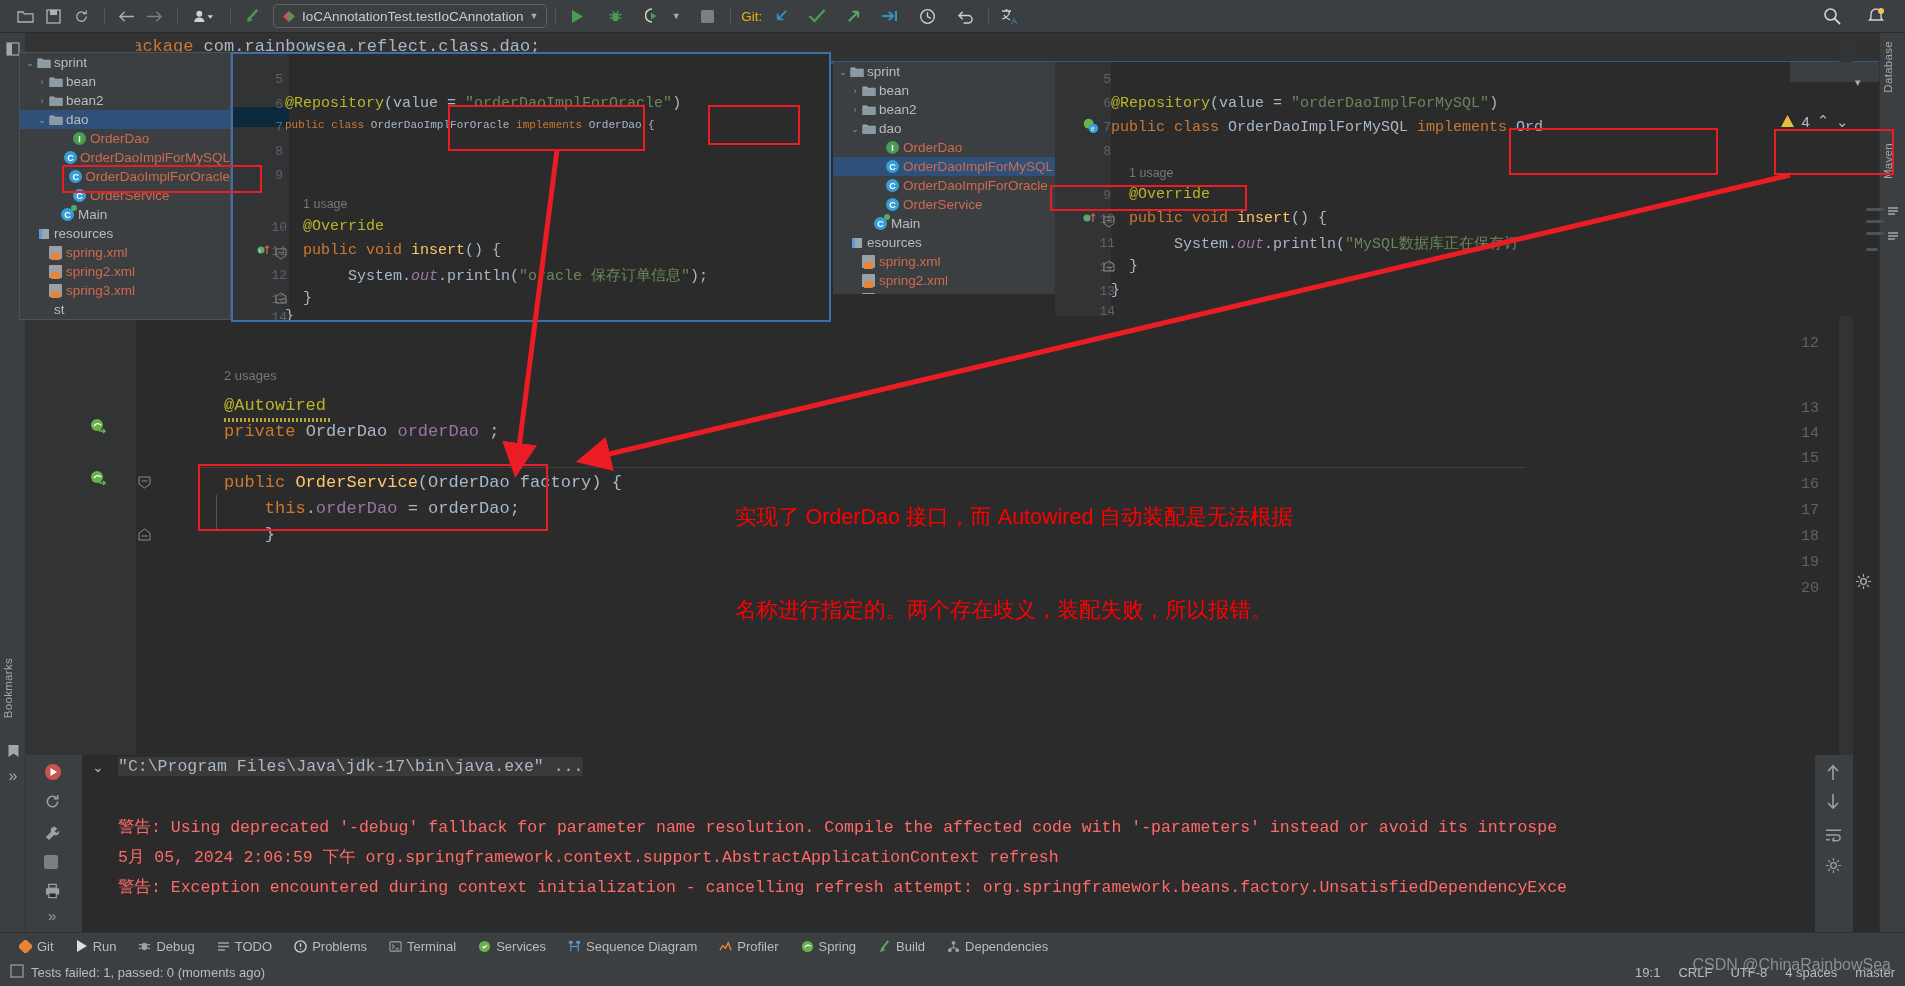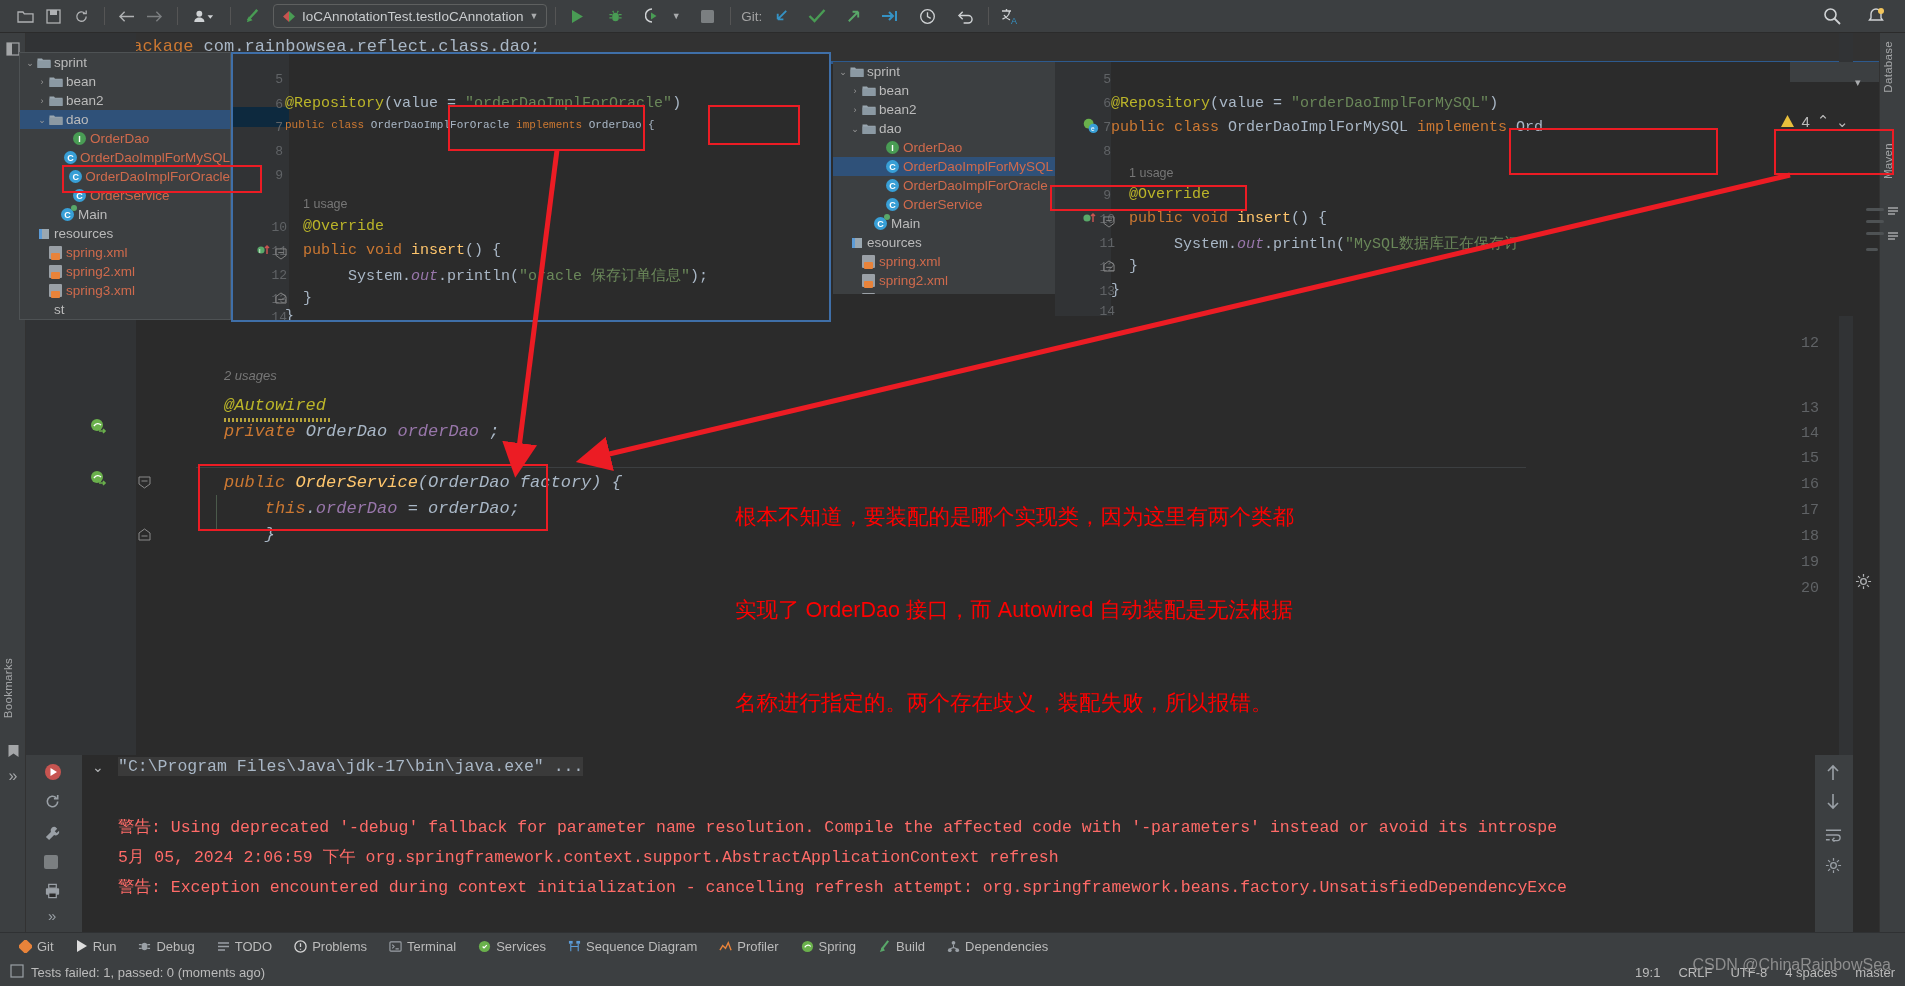--- a/index.html
+++ b/index.html
@@ -18,21 +18,21 @@
   }
   .tb-ic { width:26px; height:24px; display:flex; align-items:center; justify-content:center;
            color:#afb1b3; font-size:15px; margin-right:2px; }
   .tb-sep { width:1px; height:18px; background:#555; margin:0 8px; }
   #runconfig {
     height:24px; border:1px solid #5e6060; border-radius:4px; background:#3c3f41;
     display:flex; align-items:center; padding:0 8px; margin-left:6px; gap:6px;
   }
   #runconfig .lbl { font-size:13.5px; color:#c9ccce; }
   .caret { font-size:9px; color:#a9abad; }
-  .gitlbl { font-size:13.5px; color:#a3a3a3; margin:0 6px 0 2px; }
+  .gitlbl { font-size:13.5px; color:#eab308; margin:0 6px 0 2px; }
 
   
   #leftrail {
     position:absolute; left:0; top:33px; width:26px; height:919px; background:#3c3f41;
     border-right:1px solid #323232;
   }
   .rail-v { position:absolute; left:2px; writing-mode:vertical-rl; transform:rotate(180deg);
             font-size:11.5px; color:#a4a6a8; letter-spacing:.3px; }
   .rail-ic { position:absolute; left:5px; width:16px; height:16px; color:#a4a6a8; font-size:13px;
              display:flex; align-items:center; justify-content:center; }
@@ -40,21 +40,21 @@
   
   #rightrail { position:absolute; right:0; top:33px; width:26px; height:919px; background:#3c3f41;
                border-left:1px solid #323232; }
 
   
   #editor { position:absolute; left:26px; top:33px; width:1853px; height:722px; background:#2b2b2b; }
   #gutter { position:absolute; left:0; top:0; width:110px; height:722px; background:#313335; }
   .ln { position:absolute; right:60px; font-family:"Liberation Mono", monospace;
         font-size:15px; color:#606366; text-align:right; }
   .gic { position:absolute; width:18px; height:18px; }
-  #codearea { position:absolute; left:110px; top:0; right:0; height:722px;font-style:italic; }
+  #codearea { position:absolute; left:110px; top:0; right:0; height:722px; }
   .cl { position:absolute; font-family:"Liberation Mono", monospace; font-size:17px;
         white-space:pre; letter-spacing:0px; }
   .kw { color:#cc7832; } .cls { color:#a9b7c6; } .fld { color:#9876aa; }
   .str { color:#6a8759; } .ann { color:#bbb529; } .pl { color:#a9b7c6; }
   .mth { color:#ffc66d; } .italic { font-style:italic; }
   .usage { color:#777; font-family:"Liberation Sans",sans-serif; font-size:13px; }
 
   
   #tree-pop { position:absolute; left:19px; top:52px; width:212px; height:268px;
               background:#3c3f41; border:1px solid #4e5254; overflow:hidden; }
@@ -704,21 +704,20 @@
   <defs>
     <marker id="ah" markerWidth="7" markerHeight="7" refX="1" refY="3.5" orient="auto">
       <polygon points="0 0, 7 3.5, 0 7" fill="#ec1c24"></polygon>
     </marker>
   </defs>
   <line x1="557" y1="150" x2="519" y2="448" stroke="#ec1c24" stroke-width="5" marker-end="url(#ah)"></line>
   <line x1="1790" y1="175" x2="605" y2="455" stroke="#ec1c24" stroke-width="5" marker-end="url(#ah)"></line>
 </svg>
 
 <div id="zh">
-  <div>根本不知道，要装配的是哪个实现类，因为这里有两个类都</div>
   <div>实现了 OrderDao 接口，而 Autowired 自动装配是无法根据</div>
   <div>名称进行指定的。两个存在歧义，装配失败，所以报错。</div>
 </div>
 
 <div id="console">
   <div id="conrail">
     <div class="gic" style="left:18px; top:8px;">
       <svg width="18" height="18" viewBox="0 0 18 18">
           <circle cx="9" cy="9" r="8" fill="#c75450"></circle>
           <path d="M6.5 5L13 9l-6.5 4z" fill="#fff"></path>

